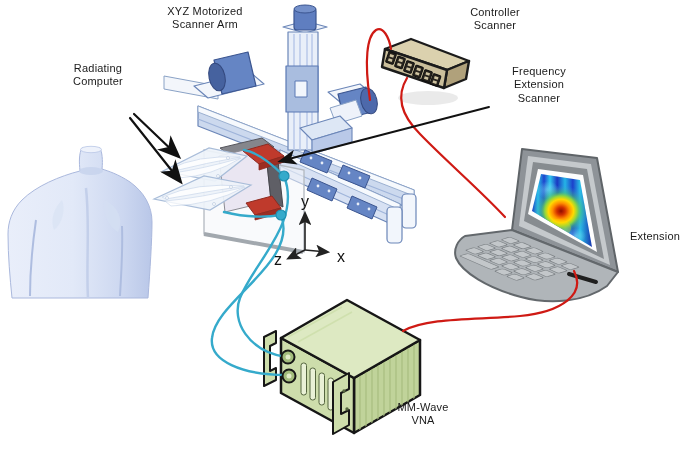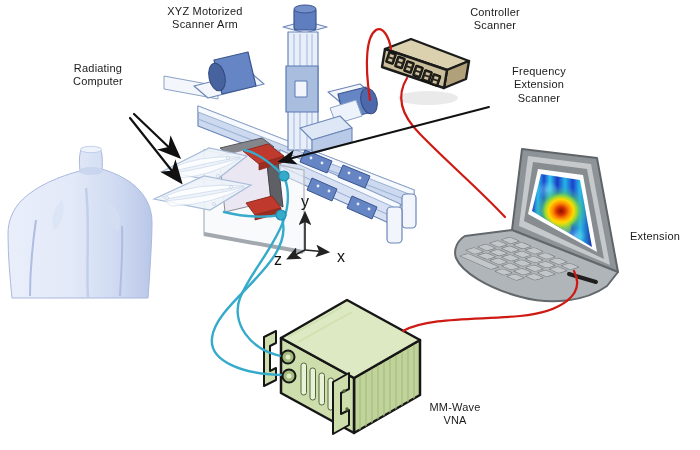--- a/index.html
+++ b/index.html
@@ -332,15 +332,15 @@
 <div class="lbl" style="left:38px;top:62px;width:120px;">Radiating
 Computer</div>
 <div class="lbl" style="left:130px;top:5px;width:150px;">XYZ Motorized
 Scanner  Arm</div>
 <div class="lbl" style="left:440px;top:6px;width:110px;">Controller
 Scanner</div>
 <div class="lbl" style="left:483px;top:65px;width:112px;">Frequency
 Extension
 Scanner</div>
 <div class="lbl" style="left:610px;top:230px;width:90px;">Extension</div>
-<div class="lbl" style="left:380px;top:401px;width:110px;padding-left:20px;">MM-Wave
+<div class="lbl" style="left:368px;top:401px;width:110px;">MM-Wave
 VNA</div>
 </div>
 
 </body></html>

